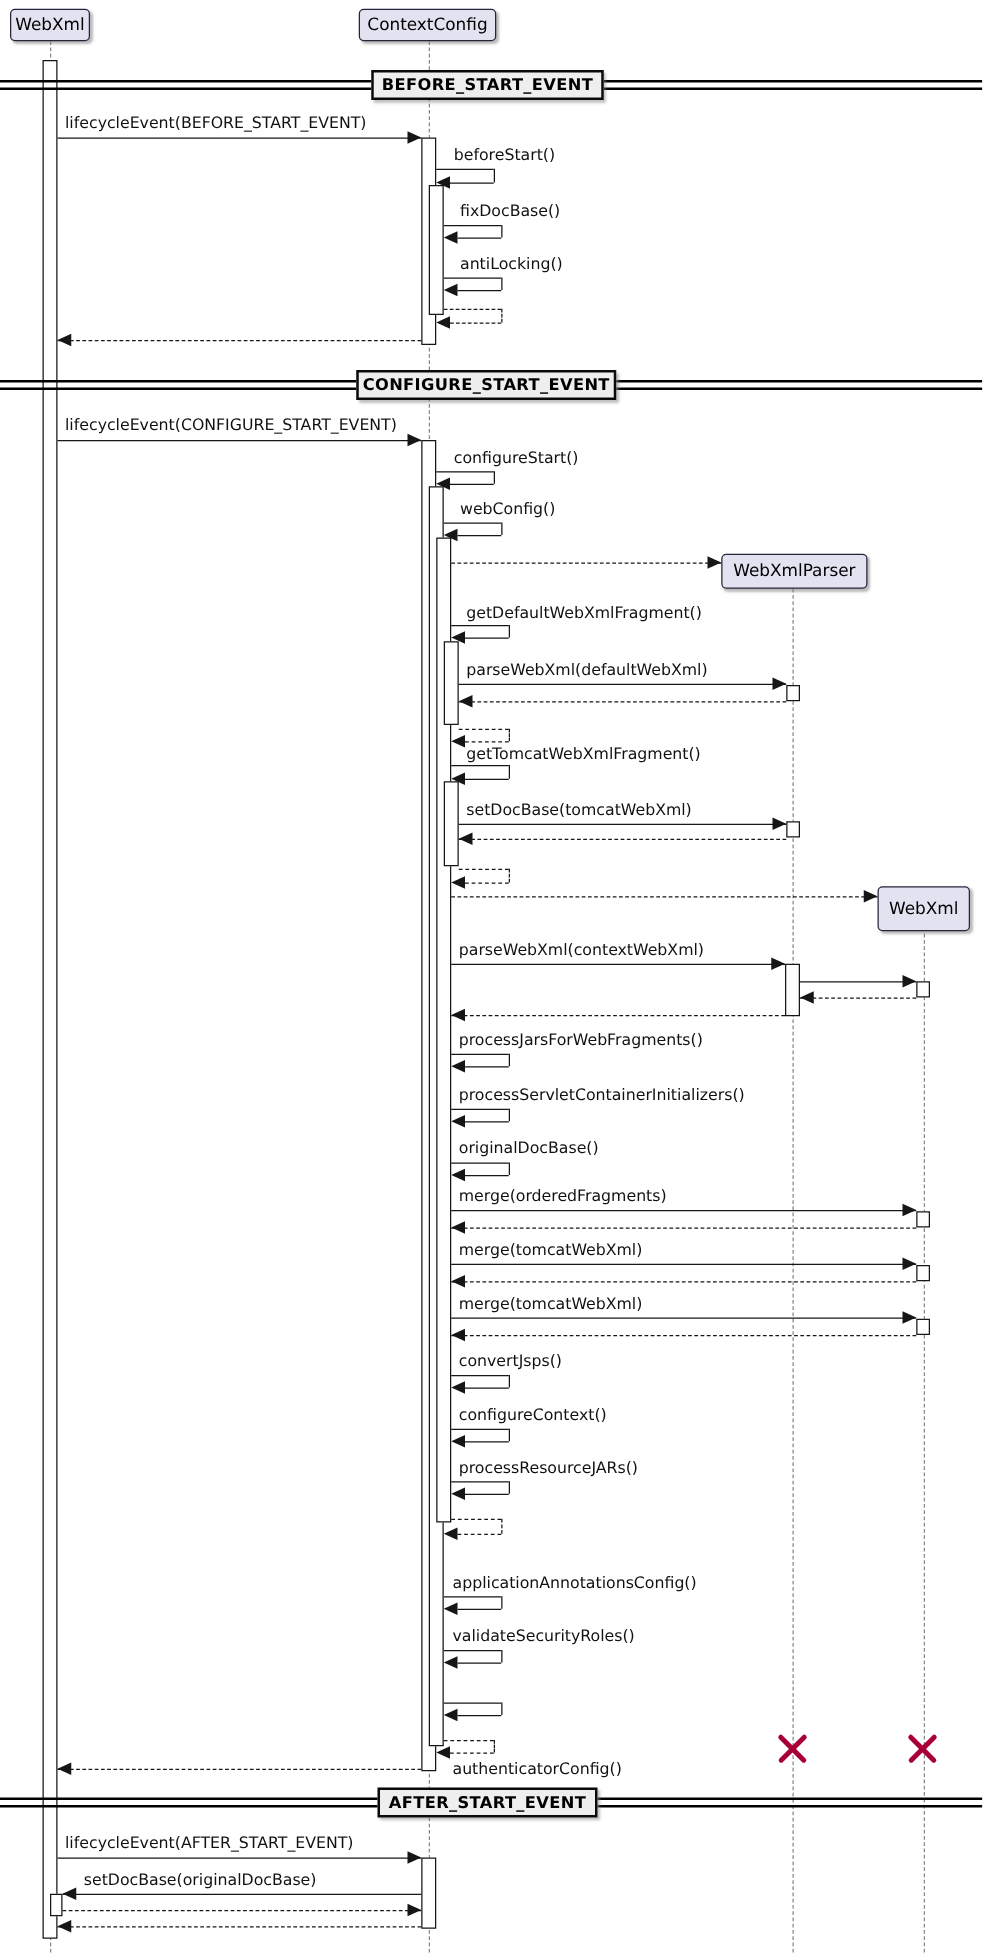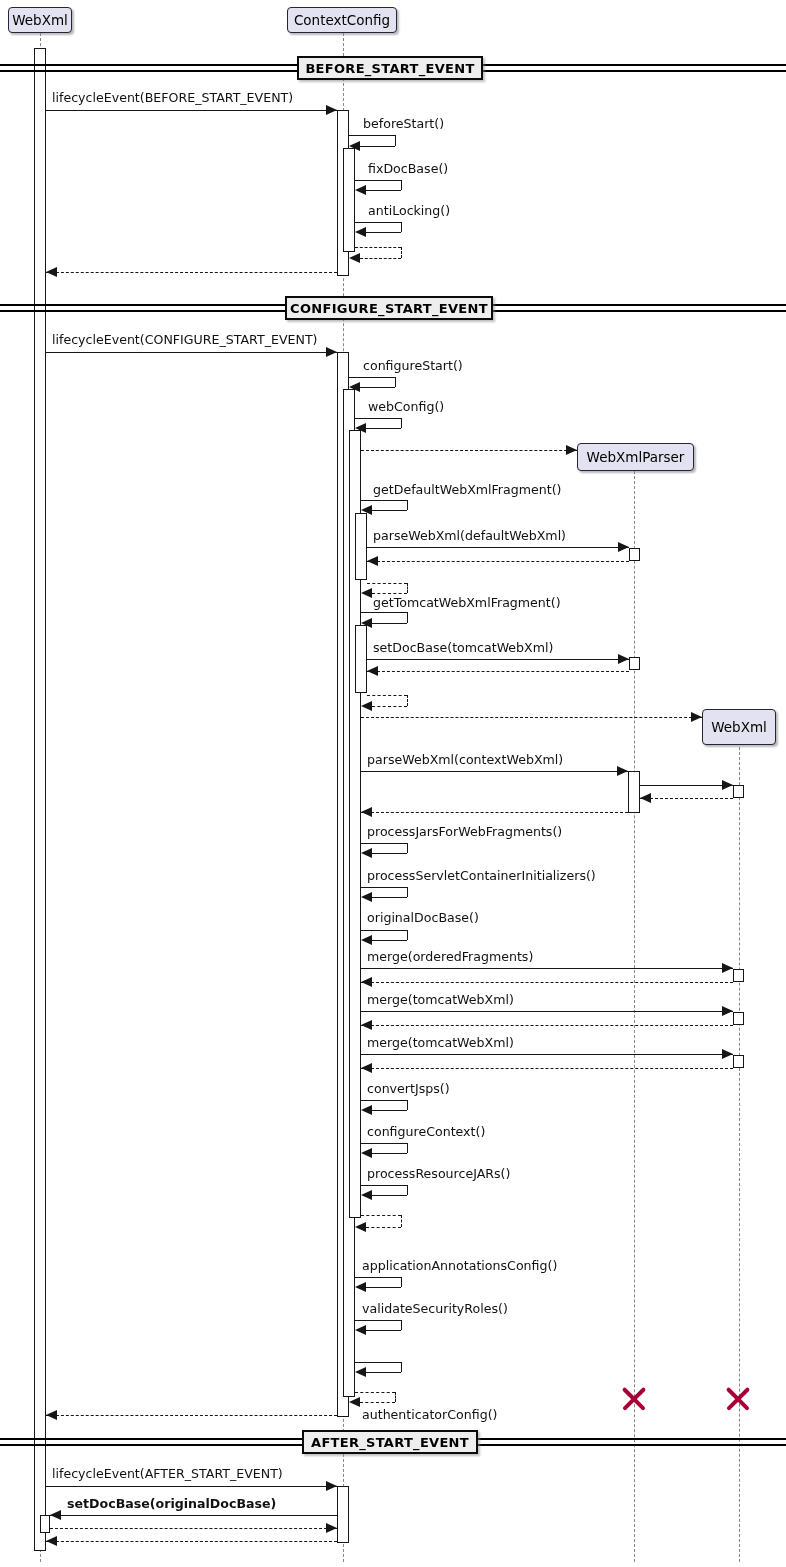--- a/index.html
+++ b/index.html
@@ -117,21 +117,21 @@
     <div class="mlabel" style="left: 367px; top: 1035px;">merge(tomcatWebXml)</div>
     <div class="mline dash" style="left: 361px; top: 1068px; width: 372px;"></div>
     <div class="ah ah-l" style="left: 361px; top: 1063px;"></div>
     <div class="mline dash" style="left: 46px; top: 1415px; width: 291px;"></div>
     <div class="ah ah-l" style="left: 46px; top: 1410px;"></div>
     <div class="mline sol" style="left: 46px; top: 1486px; width: 291px;"></div>
     <div class="ah ah-r" style="left: 326px; top: 1481px;"></div>
     <div class="mlabel" style="left: 52px; top: 1466px;">lifecycleEvent(AFTER_START_EVENT)</div>
     <div class="mline sol" style="left: 50px; top: 1515px; width: 287px;"></div>
     <div class="ah ah-l" style="left: 50px; top: 1510px;"></div>
-    <div class="mlabel" style="left: 67px; top: 1496px; font-weight: bold;">setDocBase(originalDocBase)</div>
+    <div class="mlabel" style="left: 67px; top: 1496px;">setDocBase(originalDocBase)</div>
     <div class="mline dash" style="left: 50px; top: 1528px; width: 287px;"></div>
     <div class="ah ah-r" style="left: 326px; top: 1523px;"></div>
     <div class="mline dash" style="left: 46px; top: 1541px; width: 291px;"></div>
     <div class="ah ah-l" style="left: 46px; top: 1536px;"></div>
     <div class="mline sol" style="left: 349px; top: 135px; width: 46px;"></div>
     <div class="vline sol" style="left: 395px; top: 135px; height: 11px;"></div>
     <div class="mline sol" style="left: 360px; top: 146px; width: 35px;"></div>
     <div class="ah ah-l" style="left: 349px; top: 141px;"></div>
     <div class="mlabel" style="left: 363px; top: 116px;">beforeStart()</div>
     <div class="mline sol" style="left: 355px; top: 180px; width: 46px;"></div>

